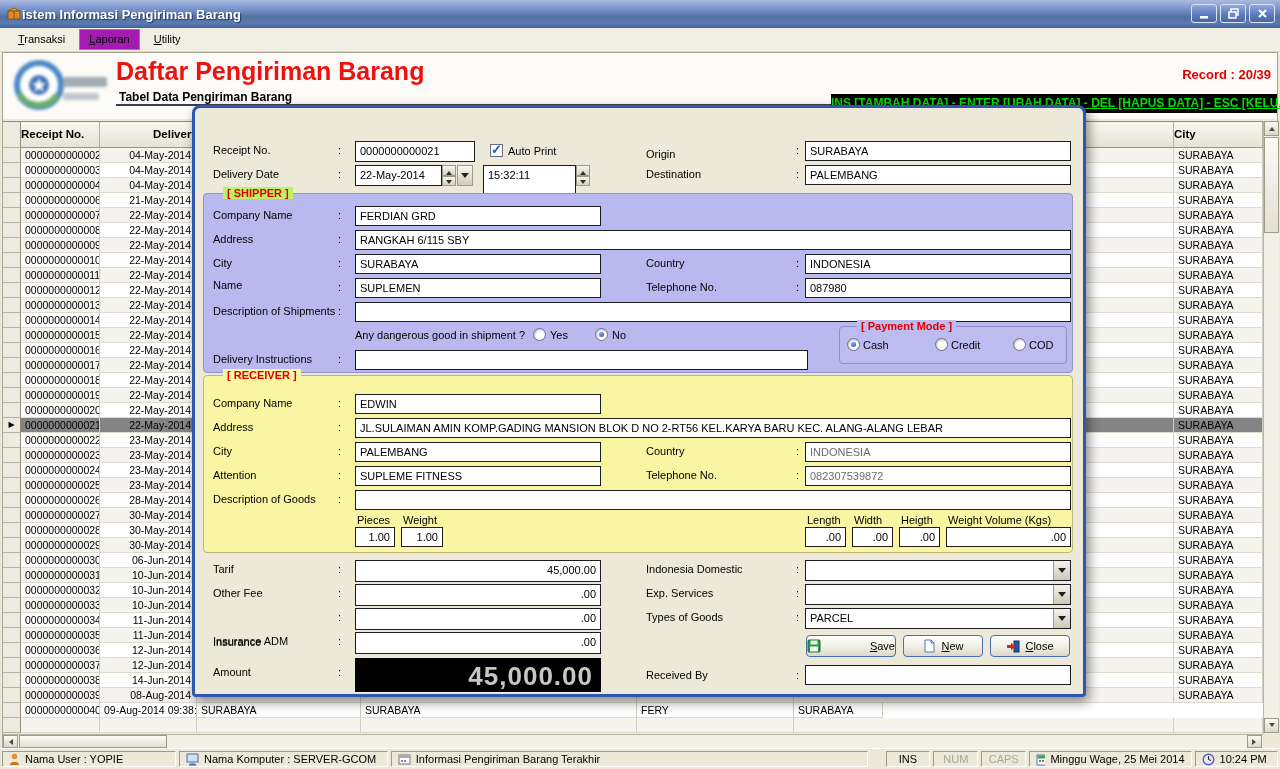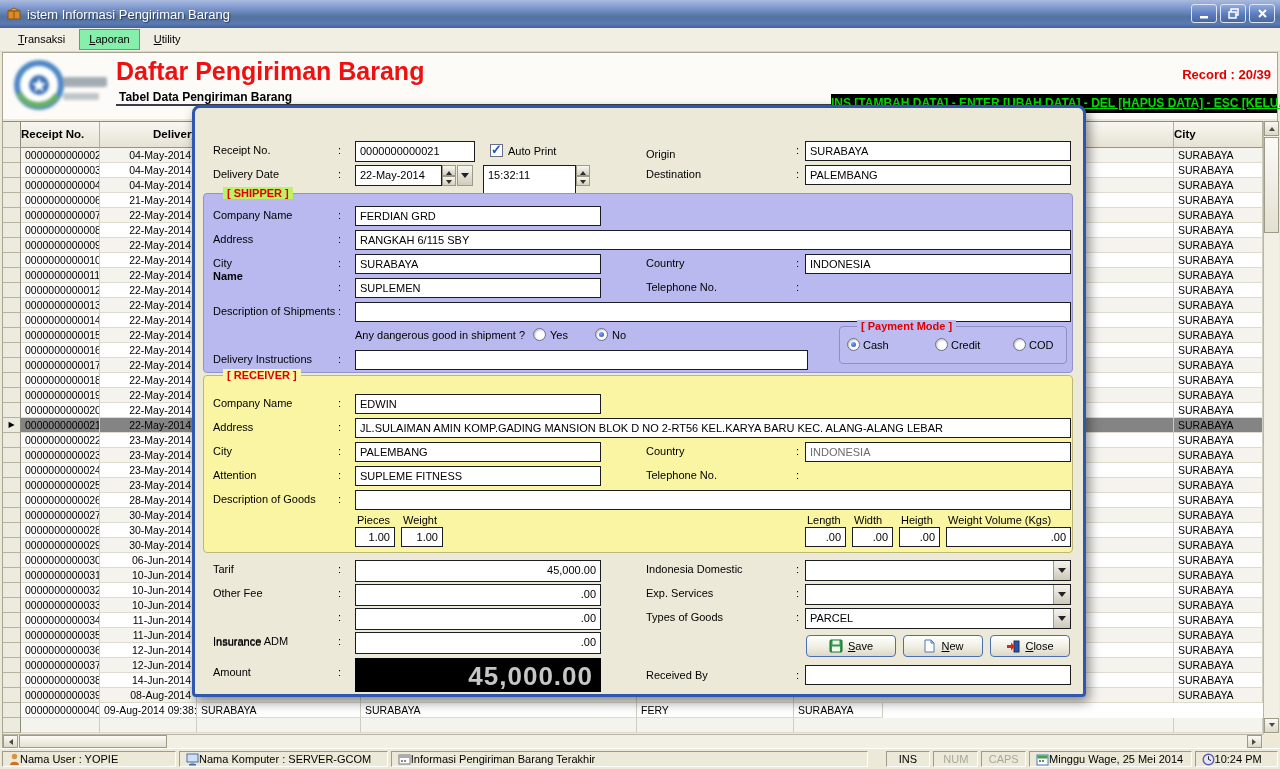--- a/index.html
+++ b/index.html
@@ -3,30 +3,30 @@
 <meta charset="utf-8">
 <style>
   * { margin:0; padding:0; box-sizing:border-box; }
   html,body { width:1280px; height:769px; overflow:hidden; background:#ece9d8; }
   .app { position:relative; width:1280px; height:769px; font-family:"Liberation Sans",sans-serif; font-size:11px; color:#000; overflow:hidden; background:#ece9d8; }
 
   
   .titlebar { position:absolute; left:0; top:0; width:1280px; height:28px;
     background:linear-gradient(180deg,#a9badd 0%,#7e98d0 28%,#52729f 60%,#5b7ab2 85%,#43619b 100%);
     display:flex; align-items:center; padding-left:6px; }
-  .titlebar .app-title { color:#fff; font-weight:normal; font-size:13px; margin-left:5px; text-shadow:1px 1px 1px rgba(20,30,60,.7); }
+  .titlebar .app-title { color:#fff; font-weight:bold; font-size:13px; text-shadow:1px 1px 1px rgba(20,30,60,.7); }
   .win-btns { position:absolute; right:5px; top:4px; display:flex; gap:3px; }
   .win-btn { width:26px; height:19px; border-radius:3px; border:1px solid #dce4f5;
     background:linear-gradient(180deg,#91a9dc,#5b7cc0 55%,#48689f); display:flex; align-items:center; justify-content:center; }
 
   
   .menubar { position:absolute; left:0; top:28px; width:1280px; height:24px; background:#f1efe3;
     border-bottom:1px solid #d9d6c4; display:flex; align-items:center; padding-left:8px; gap:4px; }
   .menu-item { display:inline-block; padding:3px 9px 4px; border:1px solid transparent; }
-  .menu-item.selected { border:1px solid #7384c0; background:#86efac; }
+  .menu-item.selected { border:1px solid #7384c0; background:#a21caf; }
   .fl { display:inline-block; }
   .fl::first-letter { text-decoration:underline; }
 
   
   .main { position:absolute; left:2px; top:52px; width:1276px; height:696px; background:#ece9d8; border:1px solid #a8a595; }
   .head-band { position:absolute; left:0; top:0; width:1274px; height:66px; background:#fcfbf7; }
   .logo { position:absolute; left:8px; top:2px; width:102px; height:62px; filter:blur(1.4px); opacity:.9; }
   .page-title { position:absolute; left:113px; top:4px; color:#ee1111; font-weight:bold; font-size:25px; }
   .page-subtitle { position:absolute; left:116px; top:37px; font-weight:bold; font-size:12px; }
   .head-rule { position:absolute; left:113px; top:51px; width:715px; border-top:2px solid #3c3c50; }
@@ -104,21 +104,21 @@
     border-left:1px solid #9d9a88; display:flex; align-items:center; justify-content:center; }
 
   .amount-box { position:absolute; left:160px; top:550px; width:246px; height:34px; background:#000; color:#c6c6c6;
     font-weight:bold; font-size:26px; text-align:right; padding:3px 8px 0 0; letter-spacing:1px; }
 
   .xp-btn { position:absolute; height:22px; border:1px solid #4a6fb5; border-radius:4px;
     background:linear-gradient(180deg,#fffffe,#f0eee2 55%,#dcd8c8); display:flex; align-items:center; justify-content:center; gap:5px; font-size:11px; }
 
   
   .statusbar { position:absolute; left:0; top:748px; width:1280px; height:21px; background:#ece9d8; border-top:1px solid #fff; display:flex; align-items:stretch; padding:2px 2px 2px 2px; gap:3px; }
-  .spanel { border:1px solid; border-color:#9d9a87 #fff #fff #9d9a87; display:flex; align-items:center; padding:0 6px; white-space:nowrap; overflow:hidden; }
+  .spanel { border:1px solid; border-color:#9d9a87 #fff #fff #9d9a87; display:flex; align-items:center; gap:5px; padding:0 6px; white-space:nowrap; overflow:hidden; }
   .dim { color:#aaa79a; }
   .flex-sp { flex:1; border:none; }
 </style>
 </head>
 <body>
 
 <div class="app">
 
   <div class="titlebar">
     <span>
@@ -636,25 +636,26 @@
     <div class="tbox" style="left:160px;top:98px;width:246px;">FERDIAN GRD</div>
     <span class="lbl" style="left:18px;top:125px;">Address</span>
     <i class="colon" style="left:143px;top:125px;"></i>
     <div class="tbox" style="left:160px;top:122px;width:716px;">RANGKAH 6/115 SBY</div>
     <span class="lbl" style="left:18px;top:149px;">City</span>
     <i class="colon" style="left:143px;top:149px;"></i>
     <div class="tbox" style="left:160px;top:146px;width:246px;">SURABAYA</div>
     <span class="lbl" style="left:451px;top:149px;">Country</span>
     <i class="colon" style="left:601px;top:149px;"></i>
     <div class="tbox" style="left:610px;top:146px;width:266px;">INDONESIA</div>
-    <span class="lbl" style="left:18px;top:162px;font-weight:bold;">Name</span>
+    <span class="lbl" style="left:18px;top:171px;">Name</span>
     <i class="colon" style="left:143px;top:173px;"></i>
     <div class="tbox" style="left:160px;top:170px;width:246px;">SUPLEMEN</div>
     <span class="lbl" style="left:451px;top:173px;">Telephone No.</span>
     <i class="colon" style="left:601px;top:173px;"></i>
+    <div class="tbox" style="left:610px;top:170px;width:266px;">087980</div>
     <span class="lbl" style="left:18px;top:197px;">Description of Shipments</span>
     <i class="colon" style="left:143px;top:197px;"></i>
     <div class="tbox" style="left:160px;top:194px;width:716px;"></div>
     <span class="lbl" style="left:160px;top:221px;">Any dangerous good in shipment ?</span>
     <span class="radio" style="left:338px;top:220px;"></span>
     <span class="lbl" style="left:355px;top:221px;">Yes</span>
     <span class="radio checked" style="left:400px;top:220px;"></span>
     <span class="lbl" style="left:417px;top:221px;">No</span>
     <span class="lbl" style="left:18px;top:245px;">Delivery Instructions</span>
     <i class="colon" style="left:143px;top:245px;"></i>
@@ -680,20 +681,21 @@
     <i class="colon" style="left:143px;top:337px;"></i>
     <div class="tbox" style="left:160px;top:334px;width:246px;">PALEMBANG</div>
     <span class="lbl" style="left:451px;top:337px;">Country</span>
     <i class="colon" style="left:601px;top:337px;"></i>
     <div class="tbox" style="left:610px;top:334px;width:266px;color:#6b6b6b;">INDONESIA</div>
     <span class="lbl" style="left:18px;top:361px;">Attention</span>
     <i class="colon" style="left:143px;top:361px;"></i>
     <div class="tbox" style="left:160px;top:358px;width:246px;">SUPLEME FITNESS</div>
     <span class="lbl" style="left:451px;top:361px;">Telephone No.</span>
     <i class="colon" style="left:601px;top:361px;"></i>
+    <div class="tbox" style="left:610px;top:358px;width:266px;color:#6b6b6b;">082307539872</div>
     <span class="lbl" style="left:18px;top:385px;">Description of Goods</span>
     <i class="colon" style="left:143px;top:385px;"></i>
     <div class="tbox" style="left:160px;top:382px;width:716px;"></div>
     <span class="lbl" style="left:162px;top:406px;">Pieces</span>
     <span class="lbl" style="left:208px;top:406px;">Weight</span>
     <div class="tbox num" style="left:160px;top:419px;width:40px;">1.00</div>
     <div class="tbox num" style="left:206px;top:419px;width:42px;">1.00</div>
     <span class="lbl" style="left:612px;top:406px;">Length</span>
     <span class="lbl" style="left:659px;top:406px;">Width</span>
     <span class="lbl" style="left:706px;top:406px;">Heigth</span>
@@ -728,21 +730,21 @@
     <i class="colon" style="left:601px;top:479px;"></i>
     <div class="combo" style="left:610px;top:476px;width:266px;"><span></span><span class="cbtn">
           <i class="darr"></i>
         </span></div>
     <span class="lbl" style="left:451px;top:503px;">Types of Goods</span>
     <i class="colon" style="left:601px;top:503px;"></i>
     <div class="combo" style="left:610px;top:500px;width:266px;"><span>PARCEL</span><span class="cbtn">
           <i class="darr"></i>
         </span></div>
 
-    <div class="xp-btn" style="left:611px;top:527px;width:90px;">
+    <div class="xp-btn" style="left:611px;top:527px;width:90px;justify-content:space-between;">
       <svg width="14" height="14">
           <rect x="1" y="1" width="12" height="12" rx="1" fill="#2f9c45" stroke="#176a2a"></rect>
           <rect x="3.5" y="1.5" width="7" height="4" fill="#e8f4ea"></rect>
           <rect x="3" y="7.5" width="8" height="5" fill="#f2f7f2"></rect>
         </svg>
       <span class="fl">Save</span>
     </div>
     <div class="xp-btn" style="left:708px;top:527px;width:80px;">
       <svg width="14" height="14">
           <path d="M3,1 h6 l3,3 v9 h-9 z" fill="#fff" stroke="#4a78c0"></path>

